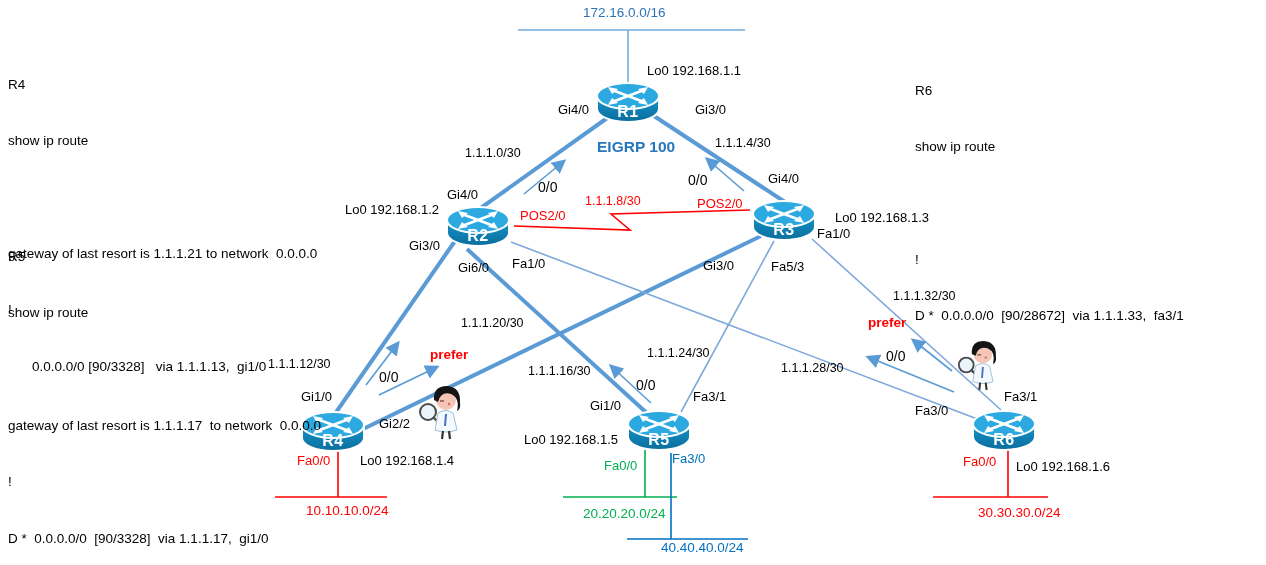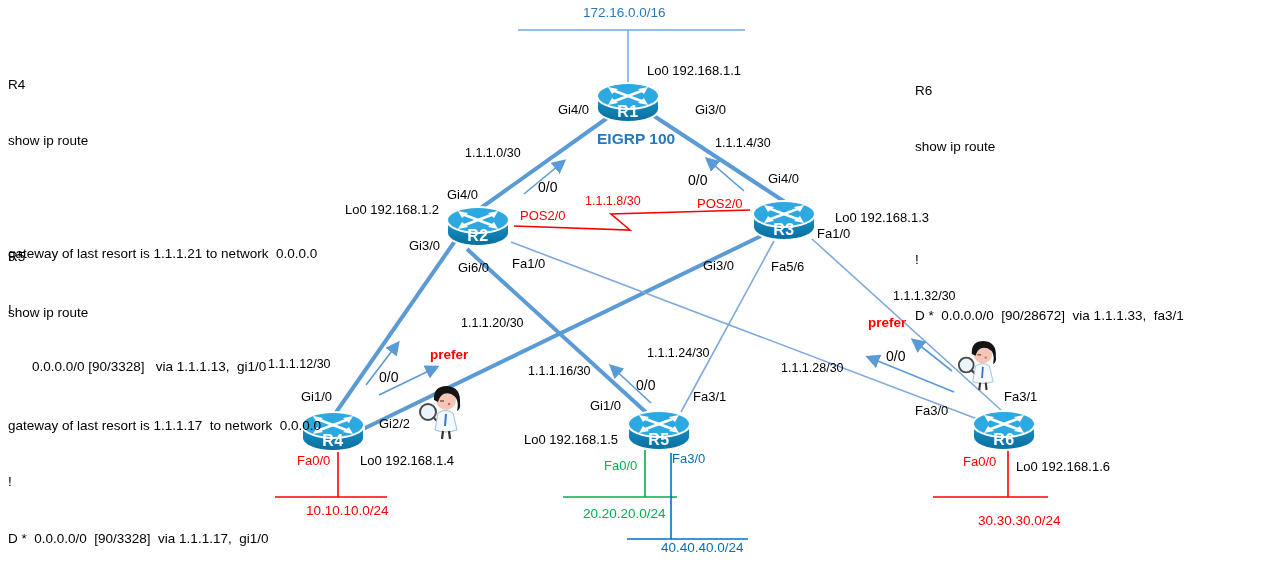--- a/index.html
+++ b/index.html
@@ -88,41 +88,41 @@
 
   <div class="panel" style="left:915px;top:44px;">
     <div>R6</div>
     <div>show ip route</div>
     <div class="gap"></div>
     <div>!</div>
     <div>D *  0.0.0.0/0  [90/28672]  via 1.1.1.33,  fa3/1</div>
   </div>
 
   <div class="lbl tblue" style="left:583px;top:6px;font-size:13.5px;">172.16.0.0/16</div>
-  <div class="lbl title" style="left:597px;top:132px;text-align:right;">EIGRP 100</div>
+  <div class="lbl title" style="left:597px;top:140px;text-align:right;">EIGRP 100</div>
 
   <div class="lbl" style="left:647px;top:64px;">Lo0 192.168.1.1</div>
   <div class="lbl" style="left:345px;top:203px;">Lo0 192.168.1.2</div>
   <div class="lbl" style="left:835px;top:211px;">Lo0 192.168.1.3</div>
   <div class="lbl" style="left:360px;top:454px;">Lo0 192.168.1.4</div>
   <div class="lbl" style="left:524px;top:433px;">Lo0 192.168.1.5</div>
   <div class="lbl" style="left:1016px;top:460px;">Lo0 192.168.1.6</div>
 
   <div class="lbl" style="left:558px;top:103px;">Gi4/0</div>
   <div class="lbl" style="left:695px;top:103px;">Gi3/0</div>
   <div class="lbl" style="left:447px;top:188px;">Gi4/0</div>
   <div class="lbl red" style="left:520px;top:209px;">POS2/0</div>
   <div class="lbl" style="left:409px;top:239px;">Gi3/0</div>
   <div class="lbl" style="left:458px;top:261px;">Gi6/0</div>
   <div class="lbl" style="left:512px;top:257px;">Fa1/0</div>
   <div class="lbl" style="left:768px;top:172px;">Gi4/0</div>
   <div class="lbl red" style="left:697px;top:197px;">POS2/0</div>
   <div class="lbl" style="left:817px;top:227px;">Fa1/0</div>
   <div class="lbl" style="left:703px;top:259px;">Gi3/0</div>
-  <div class="lbl" style="left:771px;top:260px;">Fa5/6</div>
+  <div class="lbl" style="left:771px;top:260px;">Fa5/3</div>
   <div class="lbl" style="left:301px;top:390px;">Gi1/0</div>
   <div class="lbl" style="left:379px;top:417px;">Gi2/2</div>
   <div class="lbl red" style="left:297px;top:454px;">Fa0/0</div>
   <div class="lbl" style="left:590px;top:399px;">Gi1/0</div>
   <div class="lbl" style="left:693px;top:390px;">Fa3/1</div>
   <div class="lbl green" style="left:604px;top:459px;">Fa0/0</div>
   <div class="lbl blue" style="left:672px;top:452px;">Fa3/0</div>
   <div class="lbl" style="left:915px;top:404px;">Fa3/0</div>
   <div class="lbl" style="left:1004px;top:390px;">Fa3/1</div>
   <div class="lbl red" style="left:963px;top:455px;">Fa0/0</div>
@@ -133,21 +133,21 @@
   <div class="lbl sm" style="left:268px;top:357px;">1.1.1.12/30</div>
   <div class="lbl sm" style="left:528px;top:364px;">1.1.1.16/30</div>
   <div class="lbl sm" style="left:461px;top:316px;">1.1.1.20/30</div>
   <div class="lbl sm" style="left:647px;top:346px;">1.1.1.24/30</div>
   <div class="lbl sm" style="left:781px;top:361px;">1.1.1.28/30</div>
   <div class="lbl sm" style="left:893px;top:289px;">1.1.1.32/30</div>
 
   <div class="lbl red" style="left:306px;top:504px;font-size:13.5px;">10.10.10.0/24</div>
   <div class="lbl green" style="left:583px;top:507px;font-size:13.5px;">20.20.20.0/24</div>
   <div class="lbl blue" style="left:661px;top:541px;font-size:13.5px;">40.40.40.0/24</div>
-  <div class="lbl red" style="left:978px;top:506px;font-size:13.5px;margin-top:8px;">30.30.30.0/24</div>
+  <div class="lbl red" style="left:978px;top:506px;font-size:13.5px;">30.30.30.0/24</div>
 
   <div class="lbl" style="left:538px;top:180px;font-size:14px;">0/0</div>
   <div class="lbl" style="left:688px;top:173px;font-size:14px;">0/0</div>
   <div class="lbl" style="left:379px;top:370px;font-size:14px;">0/0</div>
   <div class="lbl" style="left:636px;top:378px;font-size:14px;">0/0</div>
   <div class="lbl" style="left:886px;top:349px;font-size:14px;">0/0</div>
   <div class="lbl red bold" style="left:430px;top:348px;font-size:13.5px;">prefer</div>
   <div class="lbl red bold" style="left:868px;top:316px;font-size:13.5px;">prefer</div>
 
   <div class="router" style="left:594px;top:79px;">

